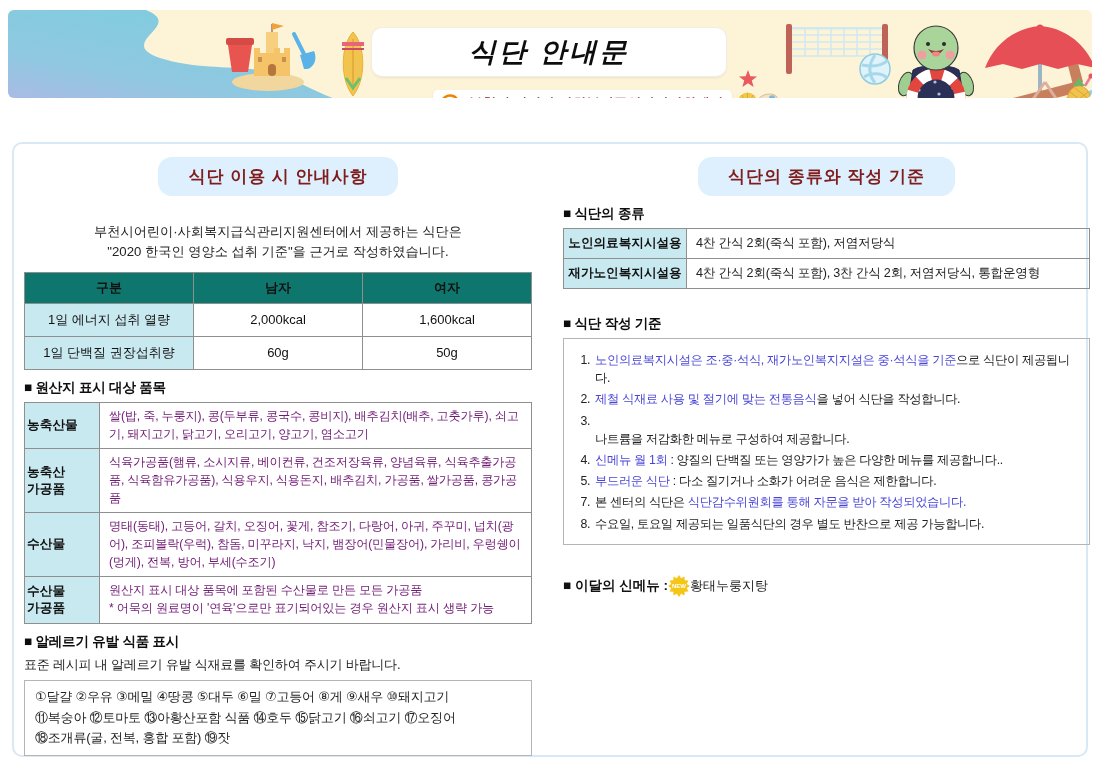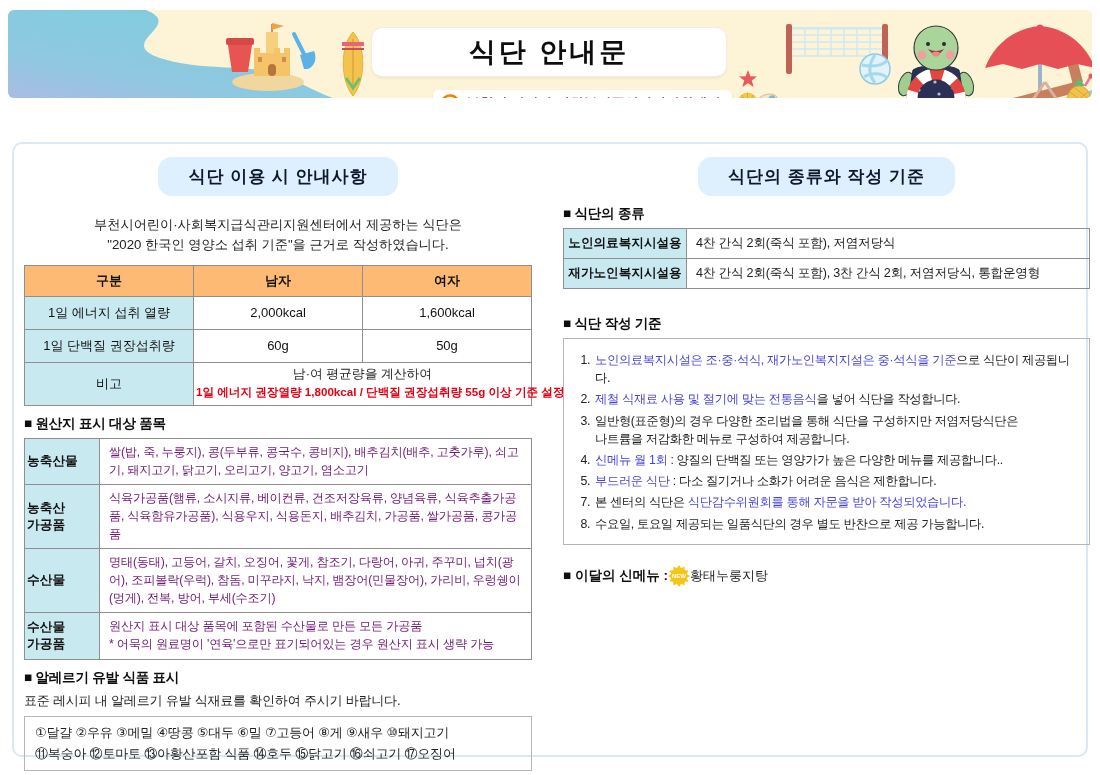--- a/index.html
+++ b/index.html
@@ -1,44 +1,44 @@
 <!DOCTYPE html>
 <html><head>
 <meta charset="utf-8">
 <style>
   html,body{margin:0;padding:0;background:#fff;}
   body{font-family:"Liberation Sans","DejaVu Sans",sans-serif;color:#111;}
   .page{position:relative;width:1100px;height:775px;background:#fff;overflow:hidden;}
 
   
-  .banner{position:absolute;left:8px;top:10px;width:1084px;height:88px;border-radius:6px;overflow:hidden;background:#fdf4d7;}
+  .banner{position:absolute;left:8px;top:10px;width:1084px;height:88px;border-radius:6px;overflow:hidden;background:#fdf4d7;font-style:italic;}
   .banner svg.bg{position:absolute;left:0;top:0;display:block;}
   .title-box{position:absolute;left:364px;top:18px;width:354px;height:48px;background:#fff;border-radius:10px;
     box-shadow:0 0 0 1px #f0ede2,0 2px 3px rgba(0,0,0,.07);display:flex;align-items:center;justify-content:center;}
   .title-box .t{font-size:27px;font-weight:800;letter-spacing:3px;color:#0d0d0d;}
   .org-badge{position:absolute;left:425px;top:80px;height:27px;background:#fff;border-radius:5px;
     display:inline-flex;align-items:center;gap:5px;padding:0 11px 0 6px;box-shadow:0 1px 2px rgba(0,0,0,.12);}
   .org-badge .txt{font-size:14px;font-weight:700;color:#7f1d1d;letter-spacing:-.3px;}
 
   
   .panel{position:absolute;left:12px;top:142px;width:1072px;height:611px;border:2px solid #d9e8f5;border-radius:10px;background:#fff;}
   .col{position:absolute;top:0;}
   .col-left{left:10px;width:508px;}
   .col-right{left:549px;width:527px;}
 
   .pill{margin:13px auto 0;width:fit-content;background:#def0fd;border-radius:14px;padding:8px 30px;
-    font-size:17px;font-weight:800;letter-spacing:1px;color:#0f172a;}
-  .intro{margin-top:19px;text-align:center;font-size:13.2px;line-height:1.55;color:#222;}
+    font-size:17px;font-weight:800;letter-spacing:1px;color:#7f1d1d;}
+  .intro{margin-top:26px;text-align:center;font-size:13.2px;line-height:1.55;color:#222;}
 
   table{border-collapse:collapse;width:100%;table-layout:fixed;}
   th,td{font-weight:400;}
 
   .nut{margin-top:9px;font-size:13px;}
   .nut th,.nut td{border:1px solid #8f8f8f;text-align:center;padding:7px 4px;color:#111;}
-  .nut thead th{background:#fdba74;font-weight:700;padding:6px 4px;}
+  .nut thead th{background:#0f766e;font-weight:700;padding:6px 4px;}
   .nut th.rowlab{background:#c9e9f0;width:138px;}
   .nut td.note{padding:3px 2px 5px;}
   .note-plain{font-size:12.8px;color:#222;}
   .note-red{font-size:11.6px;font-weight:700;color:#e60013;white-space:nowrap;margin-top:2px;}
 
   .sec-h{margin:9px 0 5px 0;font-size:13.5px;font-weight:800;color:#0d0d0d;letter-spacing:-.2px;}
 
   .origin{font-size:12.2px;}
   .origin th,.origin td{border:1px solid #8f8f8f;}
   .origin th{background:#c9e9f0;font-weight:700;width:70px;text-align:left;padding:5px 2px;font-size:12.7px;color:#111;}
@@ -51,21 +51,21 @@
   .types th,.types td{border:1px solid #8f8f8f;padding:6px 4px;color:#111;}
   .types th{background:#c9e9f0;width:114px;font-weight:700;text-align:center;}
   .types td{padding-left:9px;letter-spacing:-.2px;color:#222;}
 
   .crit-box{border:1px solid #b5b5b5;padding:9px 8px 8px;margin-top:5px;}
   .crit{display:flex;font-size:12.3px;line-height:1.48;margin:3px 0;color:#222;letter-spacing:-.35px;}
   .cnum{flex:0 0 18px;text-align:right;margin-right:5px;}
   .ctext{flex:1;}
   .blue{color:#4a45d8;}
 
-  .newmenu{display:flex;align-items:center;gap:0;margin-top:20px;}
+  .newmenu{display:flex;align-items:center;gap:0;margin-top:30px;}
   .newmenu .nm-h{font-size:13.5px;font-weight:800;}
   .newmenu .nm-name{font-size:13px;color:#222;}
 </style>
 </head>
 <body>
 
 <div class="page">
 
   <div class="banner">
     <svg class="bg" width="1084" height="118" viewBox="0 0 1084 118">
@@ -231,27 +231,20 @@
             <tr>
               <th class="rowlab">1일 에너지 섭취 열량</th>
               <td>2,000kcal</td>
               <td>1,600kcal</td>
             </tr>
             <tr>
               <th class="rowlab">1일 단백질 권장섭취량</th>
               <td>60g</td>
               <td>50g</td>
             </tr>
-            <tr>
-              <th class="rowlab">비고</th>
-              <td class="note" colspan="2">
-                <div class="note-plain">남·여 평균량을 계산하여</div>
-                <div class="note-red">1일 에너지 권장열량 1,800kcal / 단백질 권장섭취량 55g 이상 기준 설정</div>
-              </td>
-            </tr>
           </tbody>
       </table>
 
       <div class="sec-h">■ 원산지 표시 대상 품목</div>
       <table class="origin">
         <tbody>
             <tr>
               <th class="cat">
                 <div>농축산물</div>
               </th>
@@ -287,20 +280,21 @@
               </td>
             </tr>
           </tbody>
       </table>
 
       <div class="sec-h">■ 알레르기 유발 식품 표시</div>
       <div class="allergy-desc">표준 레시피 내 알레르기 유발 식재료를 확인하여 주시기 바랍니다.</div>
       <div class="allergy-box">
           <div class="aline">①달걀 ②우유 ③메밀 ④땅콩 ⑤대두 ⑥밀 ⑦고등어 ⑧게 ⑨새우 ⑩돼지고기</div>
           <div class="aline">⑪복숭아 ⑫토마토 ⑬아황산포함 식품 ⑭호두 ⑮닭고기 ⑯쇠고기 ⑰오징어</div>
+          <div class="aline">⑱조개류(굴, 전복, 홍합 포함) ⑲잣</div>
         </div>
     </div>
 
     <div class="col col-right">
       <div class="pill">식단의 종류와 작성 기준</div>
 
       <div class="sec-h" style="">■ 식단의 종류</div>
       <table class="types">
         <tbody>
             <tr>
@@ -319,21 +313,21 @@
           <div class="crit">
             <span class="cnum">1.</span>
             <span class="ctext"><span class="blue">노인의료복지시설은 조·중·석식, 재가노인복지지설은 중·석식을 기준</span><span>으로 식단이 제공됩니다.</span></span>
           </div>
           <div class="crit">
             <span class="cnum">2.</span>
             <span class="ctext"><span class="blue">제철 식재료 사용 및 절기에 맞는 전통음식</span><span>을 넣어 식단을 작성합니다.</span></span>
           </div>
           <div class="crit">
             <span class="cnum">3.</span>
-            <span class="ctext"><span>일반형(표준형)의 경우 다양한 조리법을 통해 식단을 구성하지만 저염저당식단은</span><br><span>나트륨을 저감화한 메뉴로 구성하여 제공합니다.</span></span>
+            <span class="ctext"><br><span>나트륨을 저감화한 메뉴로 구성하여 제공합니다.</span></span>
           </div>
           <div class="crit">
             <span class="cnum">4.</span>
             <span class="ctext"><span class="blue">신메뉴 월 1회</span><span> : 양질의 단백질 또는 영양가가 높은 다양한 메뉴를 제공합니다..</span></span>
           </div>
           <div class="crit">
             <span class="cnum">5.</span>
             <span class="ctext"><span class="blue">부드러운 식단</span><span> : 다소 질기거나 소화가 어려운 음식은 제한합니다.</span></span>
           </div>
           <div class="crit">

